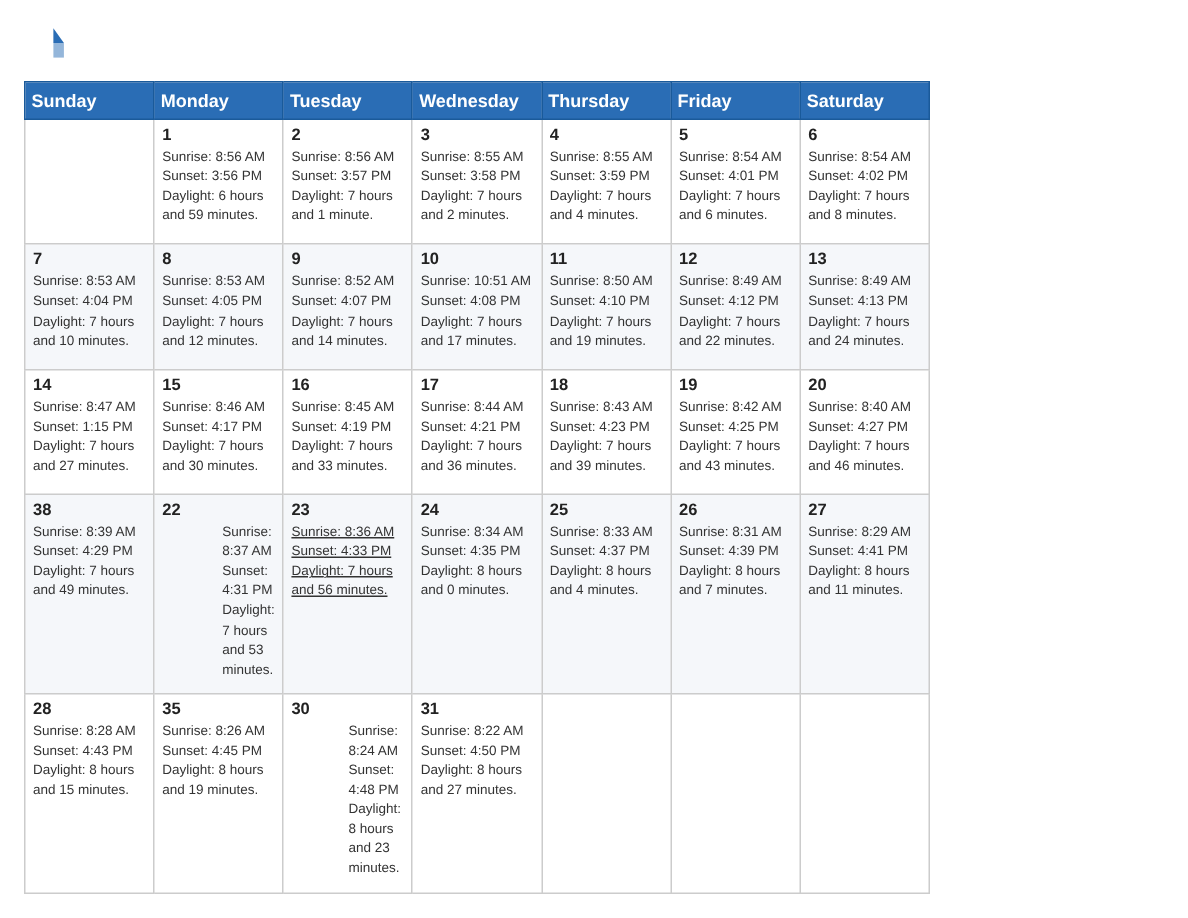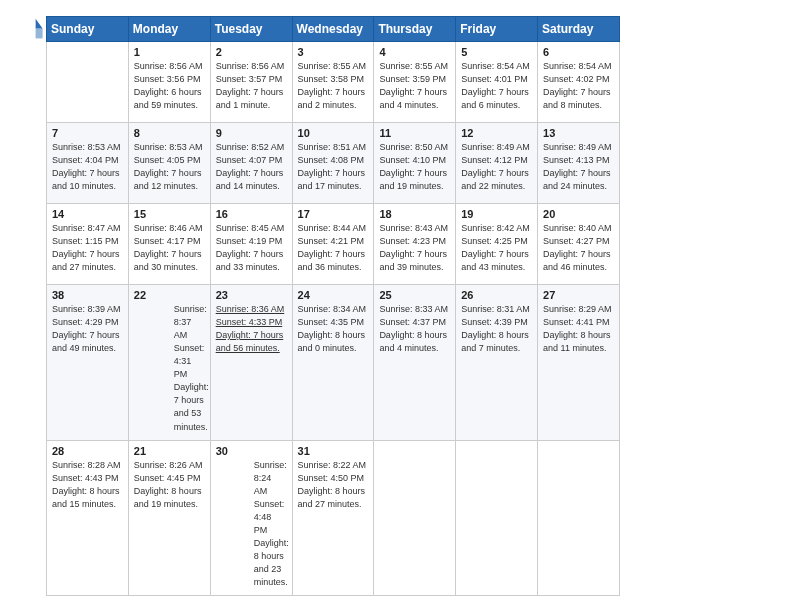--- a/index.html
+++ b/index.html
@@ -8,20 +8,21 @@
       height: 612px;
       font-family: Arial, sans-serif;
       background: #fff;
       overflow: hidden;
     }
     .page {
       width: 636px;
       height: 612px;
       padding: 16px;
       display: flex;
+      flex-direction: column;
     }
     .header {
       display: flex;
       justify-content: space-between;
       align-items: flex-start;
       margin-bottom: 10px;
     }
     .logo {
       display: flex;
       align-items: center;
@@ -183,21 +184,21 @@
           </td>
           <td>
             <span class="day-number">9</span>
             <div class="day-info" style="white-space: pre-line;">Sunrise: 8:52 AM
 Sunset: 4:07 PM
 Daylight: 7 hours
 and 14 minutes.</div>
           </td>
           <td>
             <span class="day-number">10</span>
-            <div class="day-info" style="white-space: pre-line;">Sunrise: 8:51 AM
+            <div class="day-info" style="white-space: pre-line;">Sunrise: 10:51 AM
 Sunset: 4:08 PM
 Daylight: 7 hours
 and 17 minutes.</div>
           </td>
           <td>
             <span class="day-number">11</span>
             <div class="day-info" style="white-space: pre-line;">Sunrise: 8:50 AM
 Sunset: 4:10 PM
 Daylight: 7 hours
 and 19 minutes.</div>
@@ -321,21 +322,21 @@
         </tr>
         <tr>
           <td>
             <span class="day-number">28</span>
             <div class="day-info" style="white-space: pre-line;">Sunrise: 8:28 AM
 Sunset: 4:43 PM
 Daylight: 8 hours
 and 15 minutes.</div>
           </td>
           <td>
-            <span class="day-number">21</span>
+            <span class="day-number">35</span>
             <div class="day-info" style="white-space: pre-line;">Sunrise: 8:26 AM
 Sunset: 4:45 PM
 Daylight: 8 hours
 and 19 minutes.</div>
           </td>
           <td>
             <span class="day-number">30</span>
             <div class="day-info" style="white-space: pre-line; margin-left: 38px;">Sunrise: 8:24 AM
 Sunset: 4:48 PM
 Daylight: 8 hours

